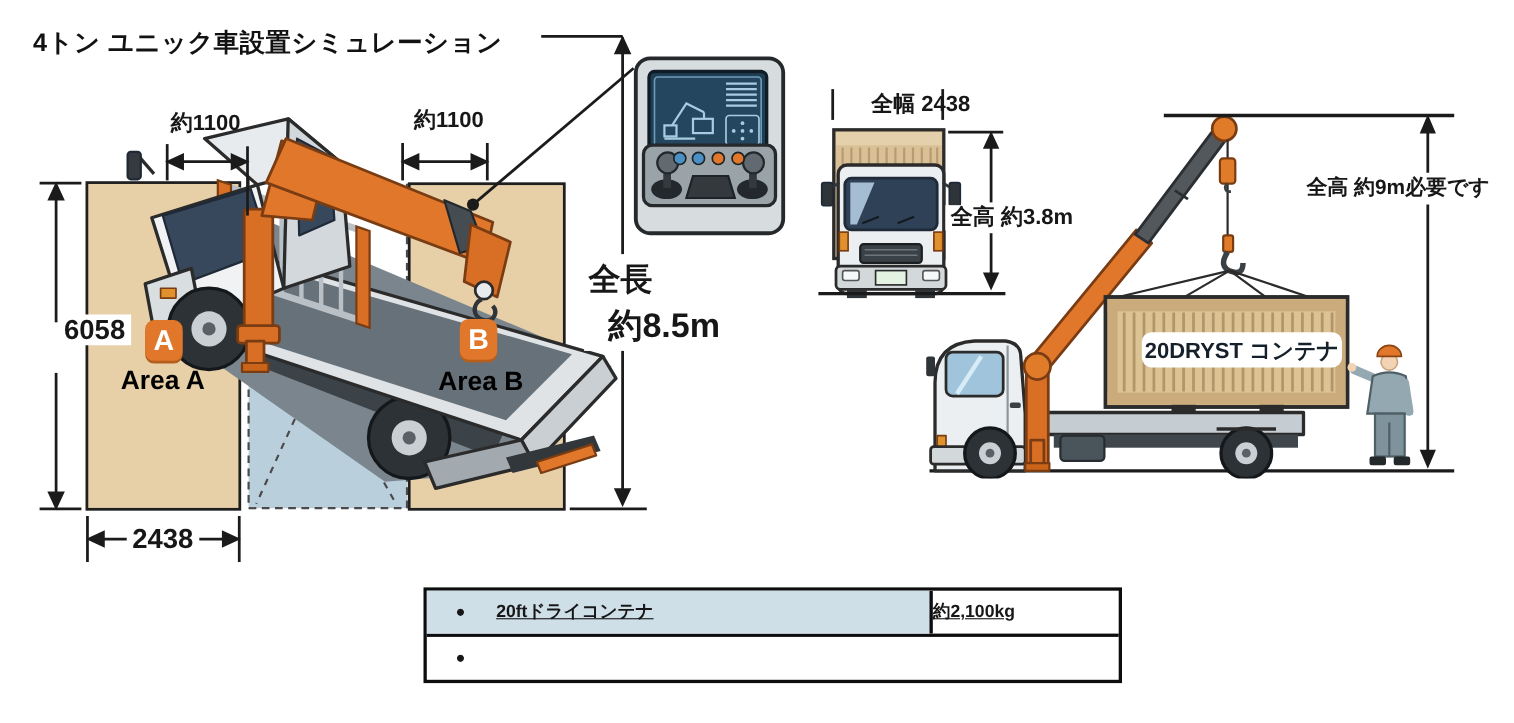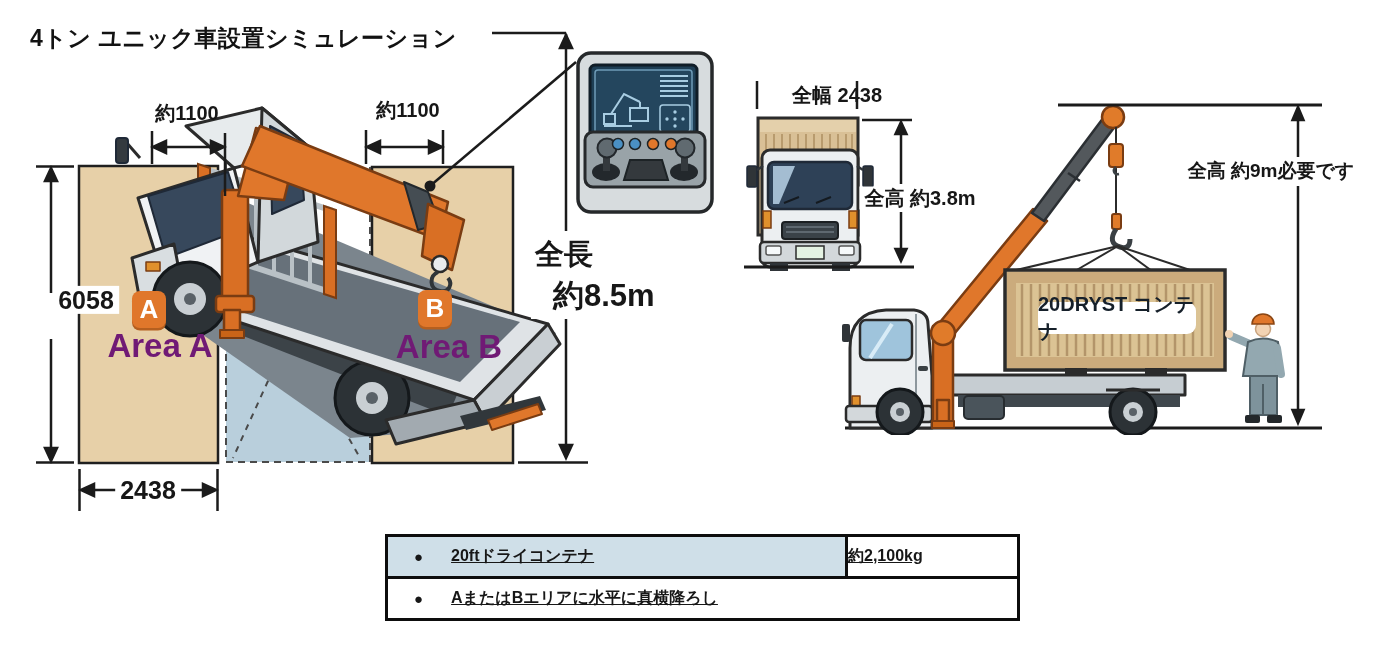--- a/index.html
+++ b/index.html
@@ -7,27 +7,27 @@
          font-family:"Liberation Sans","DejaVu Sans",sans-serif;color:#171717;}
   #stage svg{position:absolute;left:0;top:0;}
   .lbl{position:absolute;transform:translate(-50%,-50%);white-space:nowrap;
        font-weight:600;color:#171717;line-height:1.05;}
   .lbl.bgw{background:#ffffff;padding:1px 5px;}
   .title{position:absolute;left:30px;top:23px;font-size:23px;font-weight:bold;
          letter-spacing:.5px;color:#121212;white-space:nowrap;}
   .badge{position:absolute;width:34px;height:37px;border-radius:8px;background:#e0772b;
          box-shadow:0 2.5px 0 #b55f1f;color:#ffffff;font-size:26px;font-weight:bold;
          display:flex;align-items:center;justify-content:center;}
-  .arealbl{font-size:33px;font-weight:600;color:#701a75;margin-left:12px;}
+  .arealbl{font-size:24px;font-weight:600;color:#000000;}
   .dimnum{font-size:25px;}
   .dim1100{font-size:20px;}
   .total-length{position:absolute;left:531px;top:233px;background:#ffffff;padding:2px 4px;}
   .total-length .l1{font-size:29px;font-weight:bold;}
   .total-length .l2{font-size:31px;font-weight:bold;margin-left:18px;}
-  .pill{position:absolute;left:1038px;top:302px;width:158px;height:32px;background:#ffffff;
+  .pill{position:absolute;left:1038px;top:302px;width:182px;height:32px;background:#ffffff;
         border-radius:9px;display:flex;align-items:center;justify-content:center;
         font-size:20px;font-weight:bold;color:#16202a;}
   
   .spec{position:absolute;left:385px;top:534px;width:629px;border:3px solid #0d0d0d;
         background:#ffffff;}
   .spec .row{display:flex;align-items:stretch;height:39px;}
   .spec .row + .row{border-top:3px solid #0d0d0d;}
   .cell{display:flex;align-items:center;}
   .cell.c1{width:457px;background:#cfdfe8;border-right:3px solid #0d0d0d;}
   .cell.c2{flex:1;justify-content:flex-start;}
@@ -395,18 +395,17 @@
         <span class="bullet">●</span>
         <span class="txt">20ftドライコンテナ</span>
       </div>
       <div class="cell c2">
         <span class="txt">約2,100kg</span>
       </div>
     </div>
     <div class="row">
       <div class="cell full">
         <span class="bullet">●</span>
-        <span class="txt">AまたはBエリアに水平に真横降ろし</span>
       </div>
     </div>
   </div>
 
 </div>
 
 </body></html>

